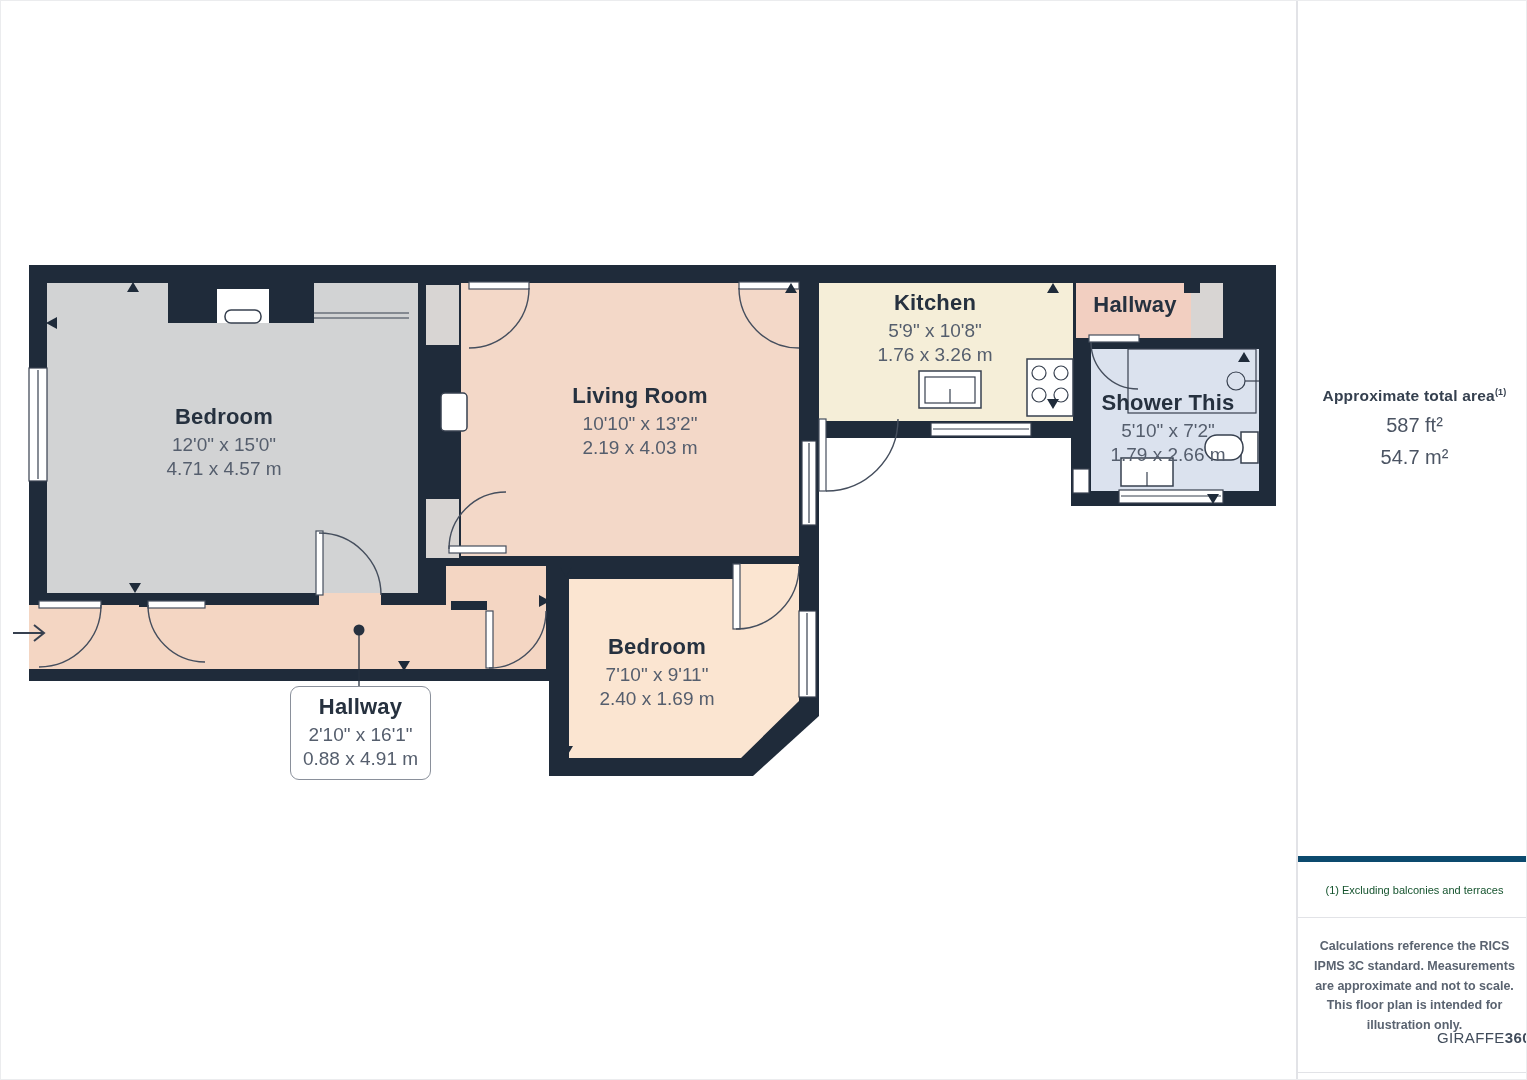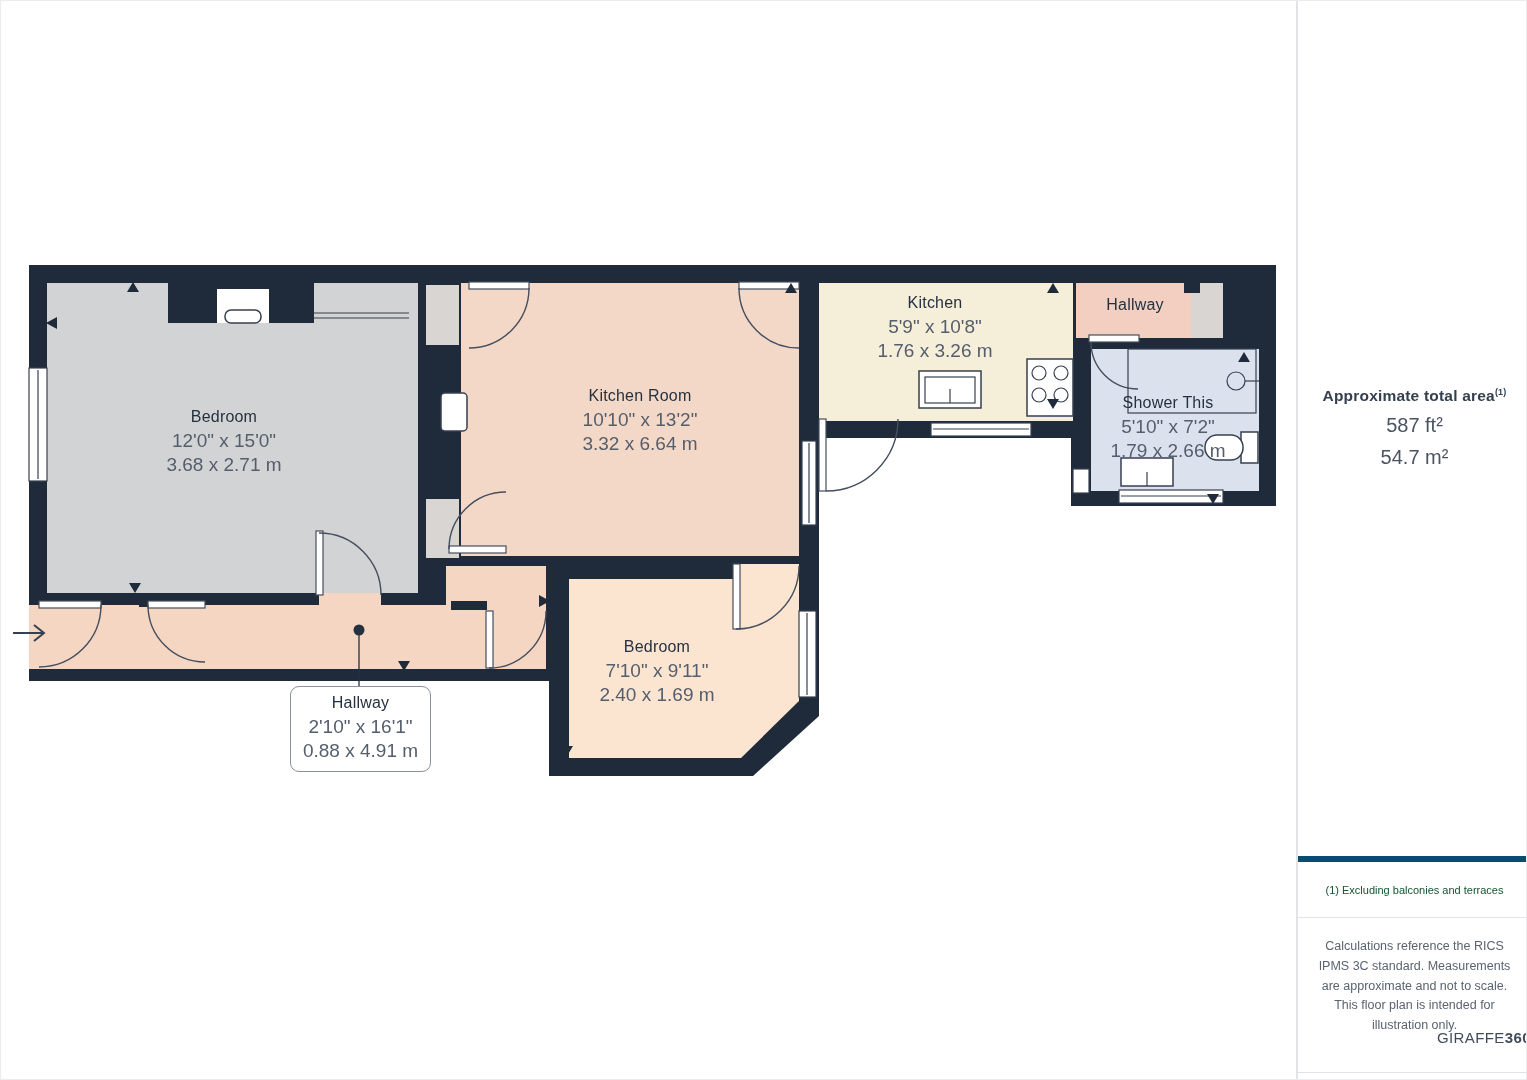--- a/index.html
+++ b/index.html
@@ -8,39 +8,39 @@
     font-family:"Liberation Sans",sans-serif;overflow:hidden;
     border:1px solid #ebecee;box-sizing:border-box;
   }
   svg.plan{position:absolute;left:0;top:0;display:block;}
   .arc{fill:none;stroke:#454e5d;stroke-width:1.4;}
   .leaf{fill:#ffffff;stroke:#454e5d;stroke-width:1.2;}
   .win{fill:#ffffff;stroke:#37404f;stroke-width:1.2;}
   .fix{fill:#ffffff;stroke:#37404f;stroke-width:1.5;}
   .fixline{fill:none;stroke:#37404f;stroke-width:1.2;}
   .room-label{position:absolute;transform:translate(-50%,-50%);text-align:center;white-space:nowrap;color:#26313f;z-index:3;}
-  .room-name{font-size:16px;font-weight:400;letter-spacing:.2px;}
+  .room-name{font-size:22px;font-weight:700;letter-spacing:.2px;}
   .room-dims{font-size:19px;color:#555e6d;line-height:1.24;margin-top:3px;}
   .callout{
     position:absolute;left:289px;top:685px;width:141px;z-index:3;
     background:#ffffff;border:1.6px solid #8a909b;border-radius:9px;
     padding:7px 8px 9px;text-align:center;color:#26313f;box-sizing:border-box;
   }
   .sidebar{position:absolute;left:1287px;top:0;width:233px;height:1080px;border-left:2px solid #e2e3e7;margin-left:8px;}
   .area-block{position:absolute;top:386px;left:0;right:0;text-align:center;color:#35404f;}
   .area-title{font-size:15.5px;font-weight:700;letter-spacing:.2px;}
   .area-title sup{font-size:9px;font-weight:700;}
   .area-val{font-size:20px;color:#4b5463;margin-top:9px;}
   .footnote{
     position:absolute;top:855px;height:62px;left:0;right:0;
     border-top:6px solid #0c4a6e;border-bottom:1px solid #e2e3e7;
     display:flex;align-items:center;justify-content:center;
     font-size:11px;color:#14532d;box-sizing:border-box;
   }
-  .disclaimer{position:absolute;top:936px;left:14px;right:14px;text-align:center;font-size:12.5px;line-height:1.58;color:#5a6370;}
+  .disclaimer{position:absolute;top:936px;left:14px;right:14px;text-align:center;font-size:12.5px;line-height:1.58;color:#5a6370;font-weight:bold;}
   .brand{position:absolute;top:1028px;left:0;right:0;text-align:right;font-size:15px;letter-spacing:.4px;color:#414c5b;}
   .brand b{font-weight:700;}
   .bottom-rule{position:absolute;top:1071px;left:0;right:0;border-top:1px solid #e2e3e7;}
 </style>
 </head>
 <body>
 
 <div class="canvas">
 
   <svg class="plan" width="1527" height="1080" viewBox="0 0 1527 1080">
@@ -153,29 +153,29 @@
     <g>
       <line x1="358" y1="631" x2="358" y2="686" stroke="#26313f" stroke-width="1.3"></line>
       <circle cx="358" cy="629" r="5.5" fill="#26313f"></circle>
     </g>
   </svg>
 
   <div class="room-label" style="left:223px;top:441px;">
     <div class="room-name">Bedroom</div>
     <div class="room-dims">
       <div>12'0" x 15'0"</div>
-      <div>3.68 x 2.71 m</div>
+      <div>4.71 x 4.57 m</div>
     </div>
   </div>
 
   <div class="room-label" style="left:639px;top:420px;">
-    <div class="room-name">Kitchen Room</div>
+    <div class="room-name">Living Room</div>
     <div class="room-dims">
       <div>10'10" x 13'2"</div>
-      <div>3.32 x 6.64 m</div>
+      <div>2.19 x 4.03 m</div>
     </div>
   </div>
 
   <div class="room-label" style="left:934px;top:327px;">
     <div class="room-name">Kitchen</div>
     <div class="room-dims">
       <div>5'9" x 10'8"</div>
       <div>1.76 x 3.26 m</div>
     </div>
   </div>

